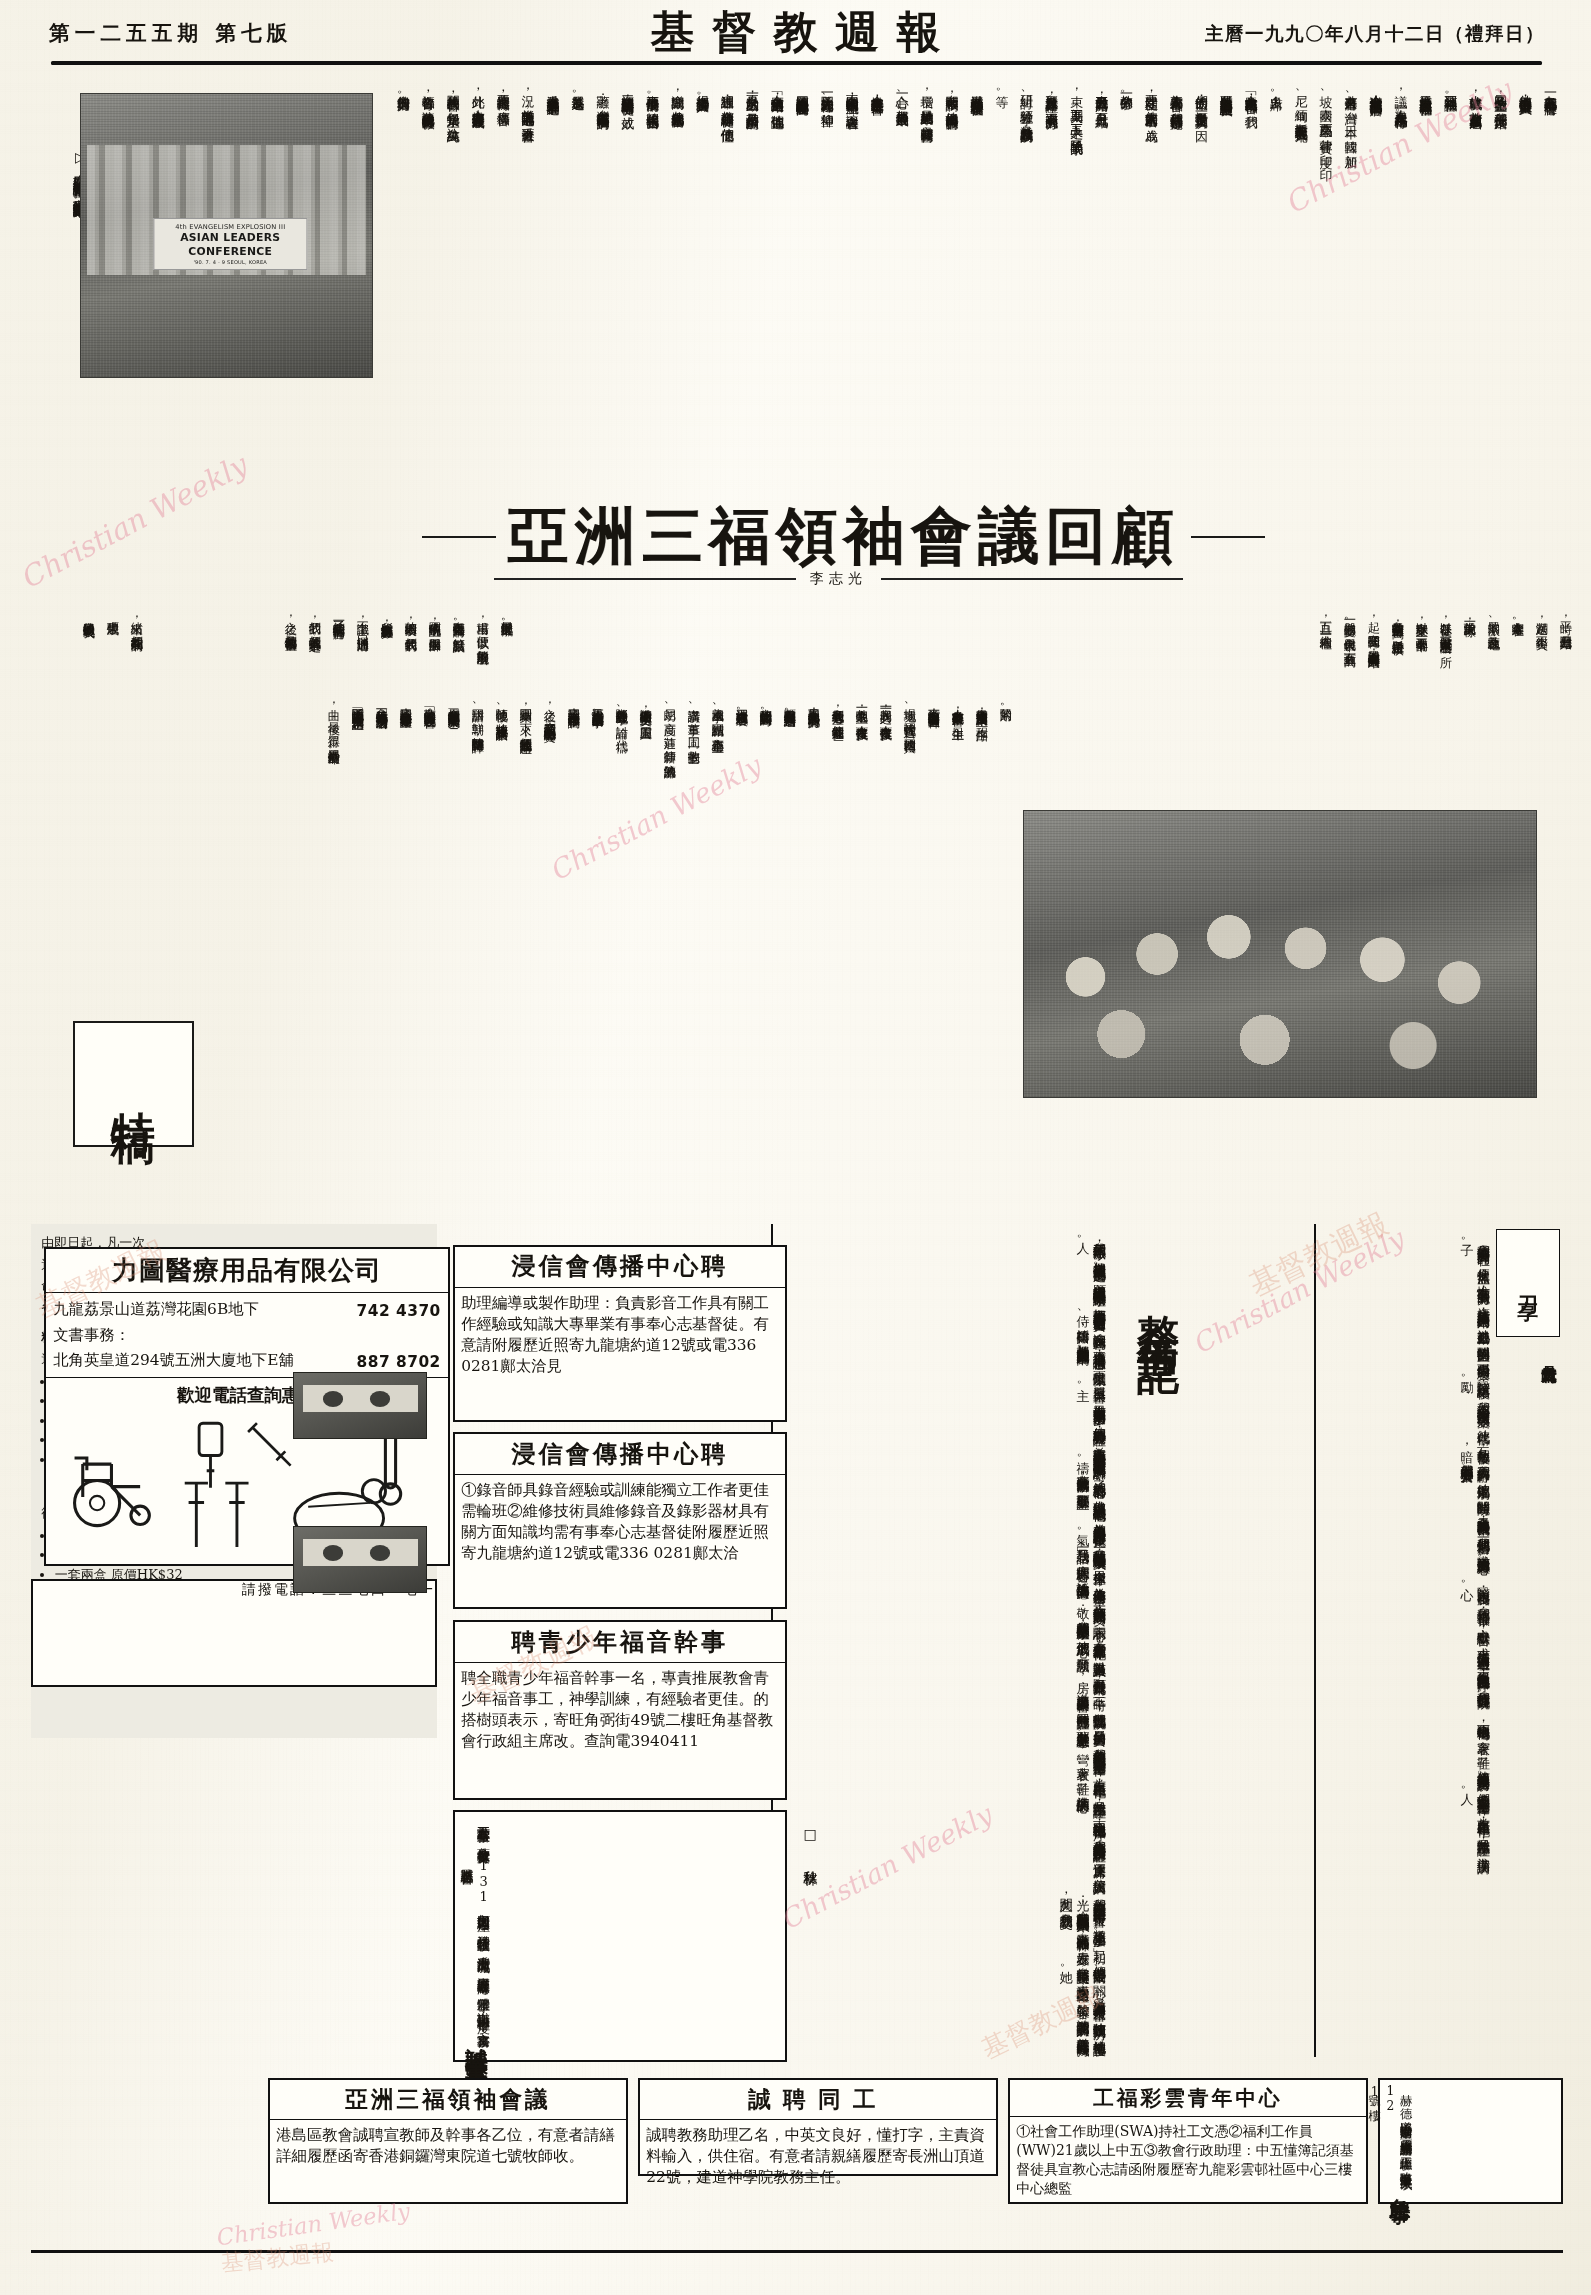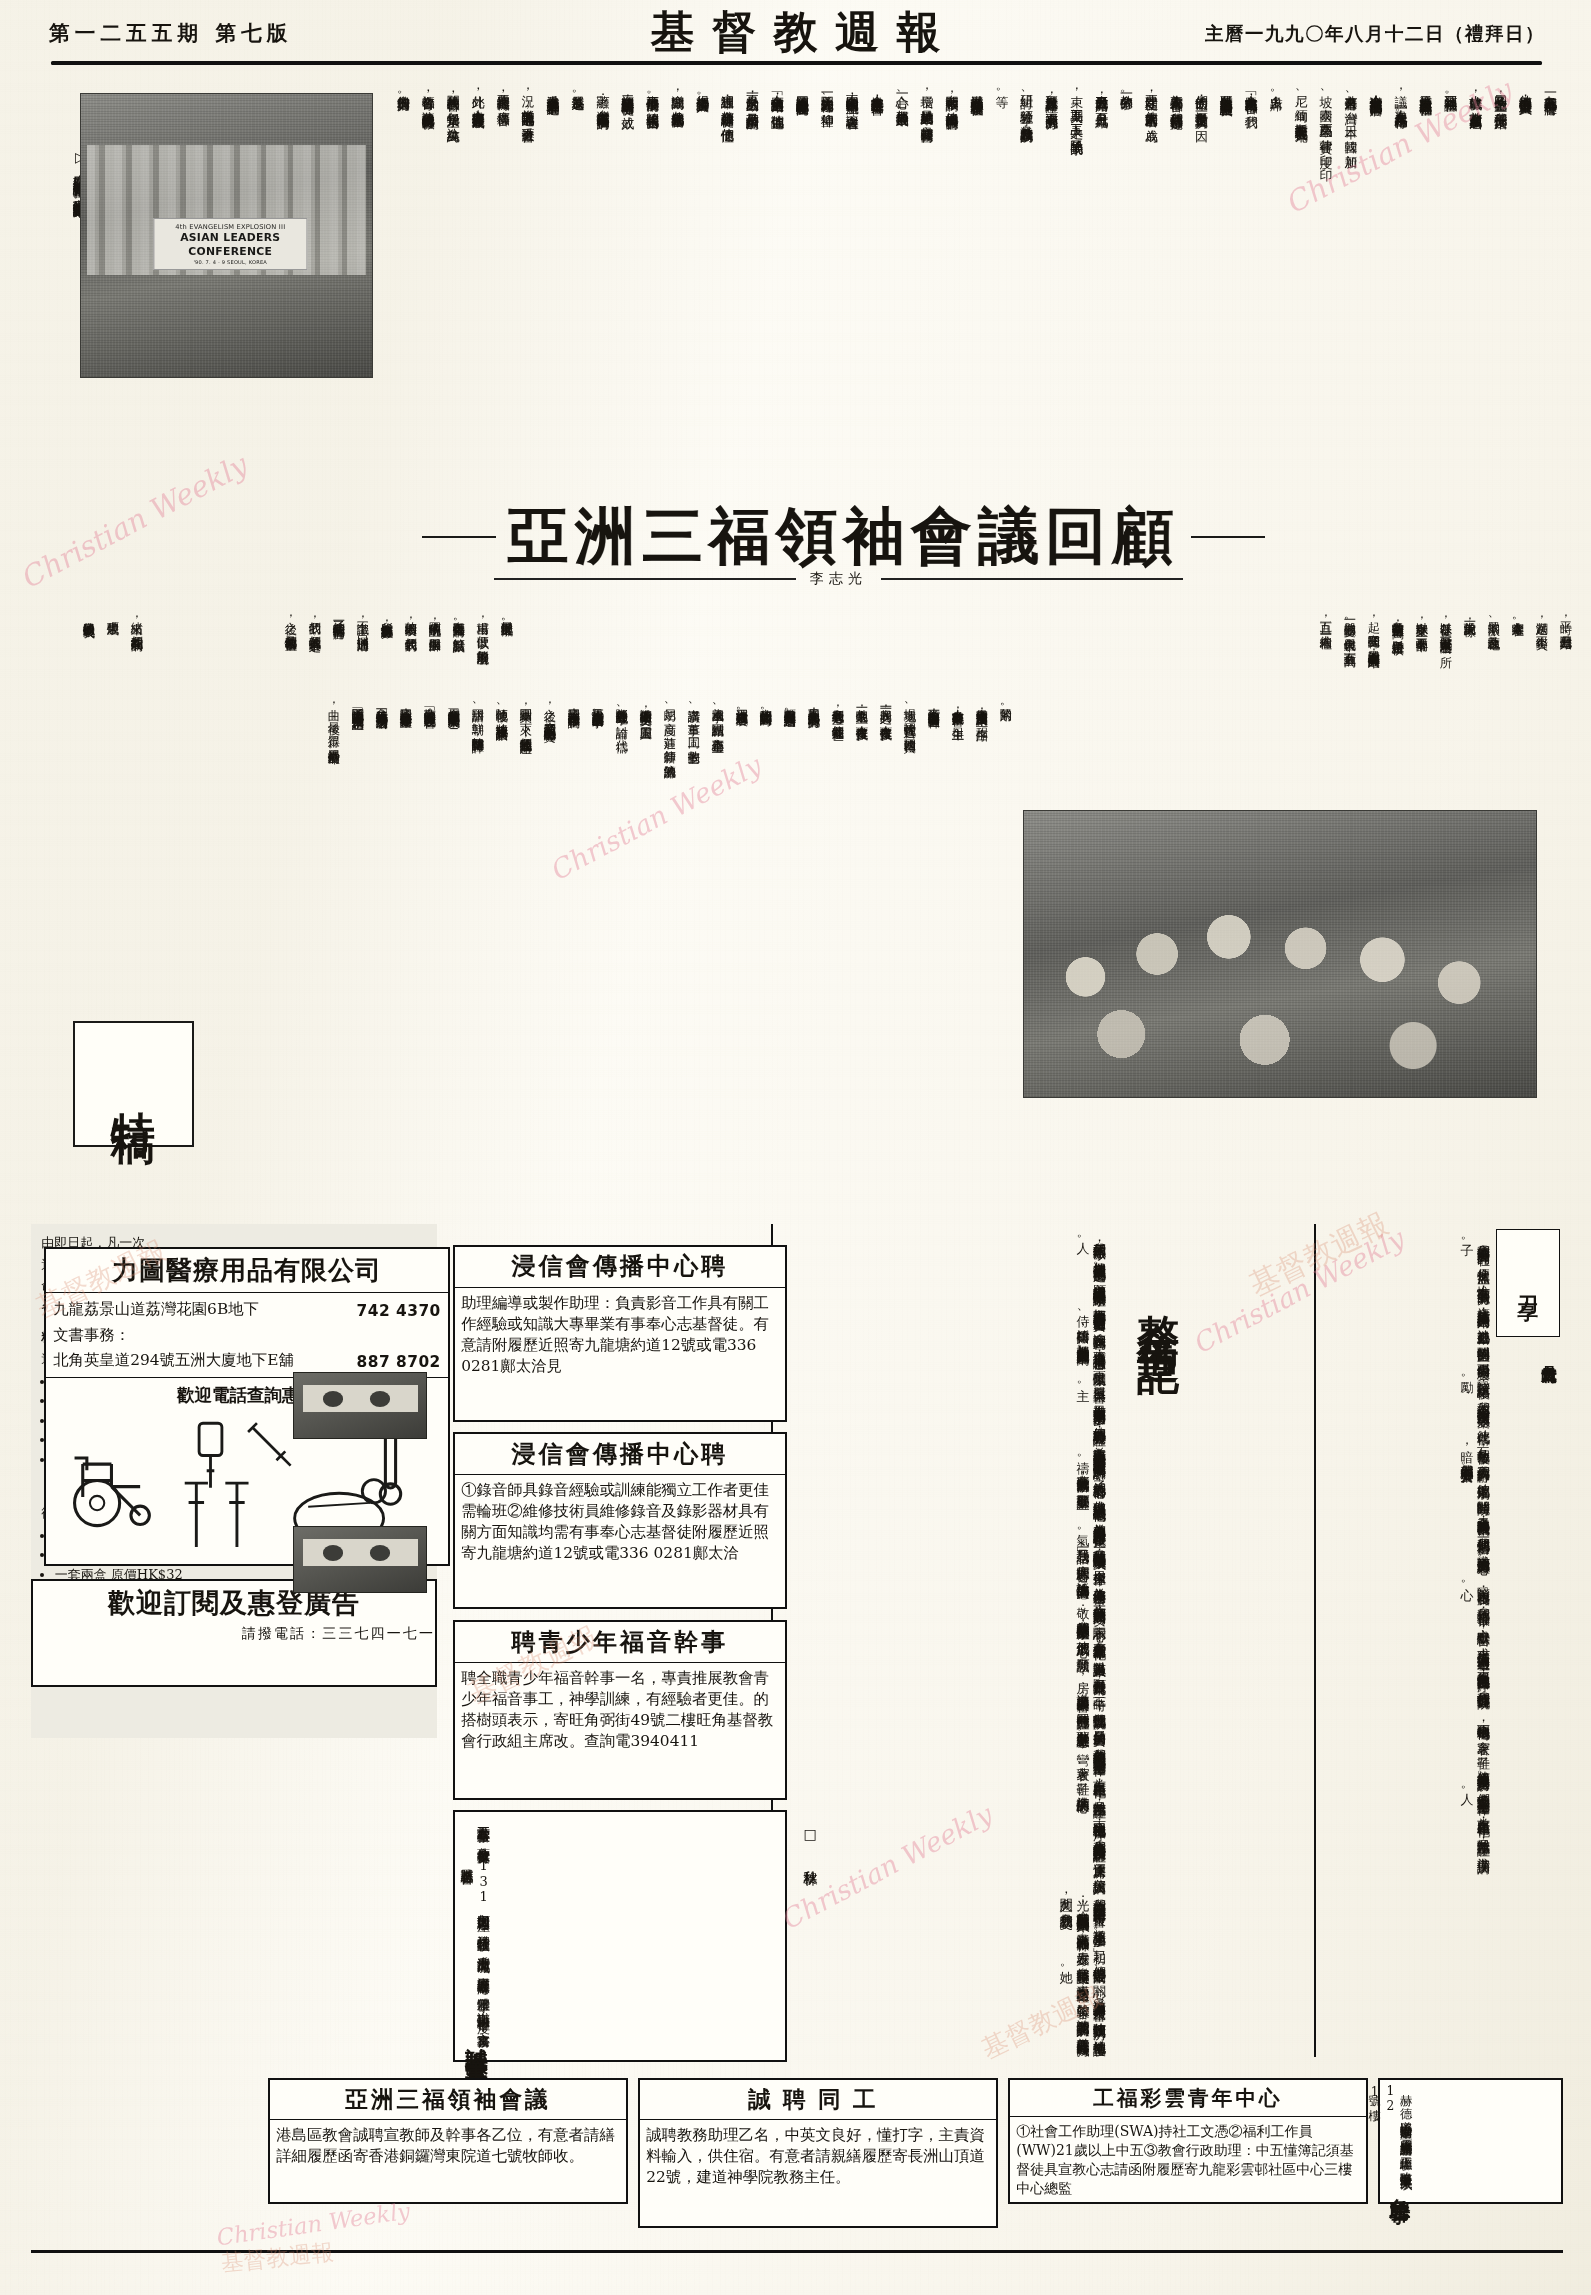--- a/index.html
+++ b/index.html
@@ -164,21 +164,21 @@
   #ad-bap2 .ad-h{font-size:24px;}
   #ad-youth { left:422px; top:396px; width:334px; height:180px; }
   #ad-youth .ad-h{font-size:24px;}
   #ad-church-staff { left:422px; top:586px; width:334px; height:252px; }
   .cs-cols{display:flex;flex-direction:row-reverse;height:calc(100% - 6.2px);padding:4.1px 3.1px;}
   .cs-cols>div{width:24px;height:100%;font-size:13px;}
   .cs-title{font-size:22.6px!important;font-weight:bold;letter-spacing:3.1px;width:33px!important;}
   
   #ad-missionary { left:237px; top:854px; width:360px; height:126px; }
   #ad-missionary .ad-h{font-size:22.6px;}
-  #ad-colleague { left:607px; top:854px; width:360px; height:150px; }
+  #ad-colleague { left:607px; top:854px; width:360px; height:98px; }
   #ad-colleague .ad-h{font-size:22.6px; letter-spacing:12.3px;}
   #ad-gungfuk { left:977px; top:854px; width:360px; height:126px; }
   #ad-gungfuk .ad-h{font-size:20.6px;}
   #ad-urgent { left:1347px; top:854px; width:185px; height:126px; }
   .urgent-cols{display:flex;flex-direction:row-reverse;height:100%;padding:4.1px 3.1px;}
   .urgent-cols>div{width:22.6px;height:100%;font-size:12.3px;}
   .urgent-title{font-size:20.6px!important;font-weight:bold;letter-spacing:2.1px;width:30px!important;}
   
   .art2 { position:absolute; left:771px; top:1224px; width:545px; height:833px;
       border-left:2.1px solid #111; border-right:2.1px solid #111; padding:0 3.1px; }
@@ -445,21 +445,20 @@
           <path d="M20 38 L84 34" fill="none" stroke="#1a1a18" stroke-width="2"></path>
         </svg>
         <svg style="left:319px;top:10.3px" width="51" height="93" viewBox="0 0 50 90">
           <rect x="20" y="6" width="10" height="62" rx="5" fill="none" stroke="#1a1a18" stroke-width="3"></rect>
           <circle cx="25" cy="74" r="10" fill="none" stroke="#1a1a18" stroke-width="3"></circle>
         </svg>
       </div>
     </div>
 
     <div class="adbox" id="ad-subscribe">
-      <div class="ad-h">歡迎訂閱及惠登廣告</div>
       <div class="sub-tel">請撥電話：三三七四一七一</div>
     </div>
 
     <div id="ad-tapes">
       <div class="tape-txt">由即日起，凡一次</div>
       <div class="tape-sub">過購買精裝「89豐盛生命講道會」盒帶及「90豐盛生</div>
       <div class="tape-sub">命講道會」盒帶各一套者，特價 H.K.$58，</div>
       <div class="tape-sub">各大基督教書室及栽培中心心意廊有售。</div>
 
       <div class="tape-txt tape-h">精裝「89豐盛生命講道會」盒帶</div>

